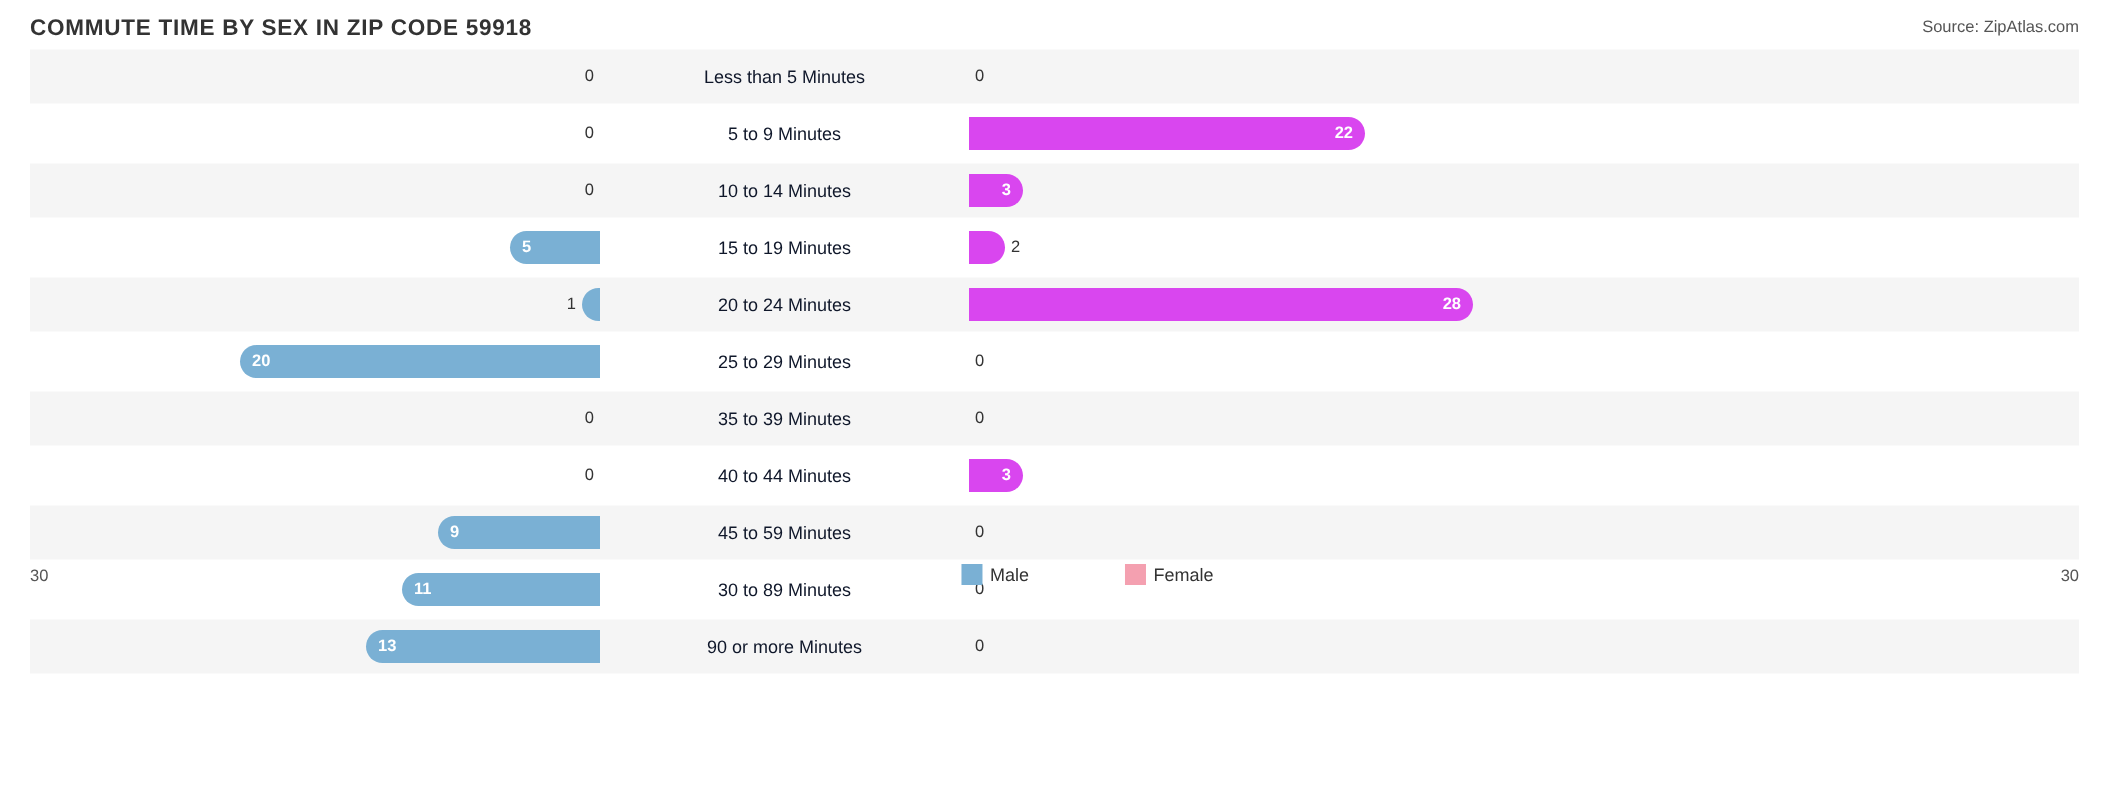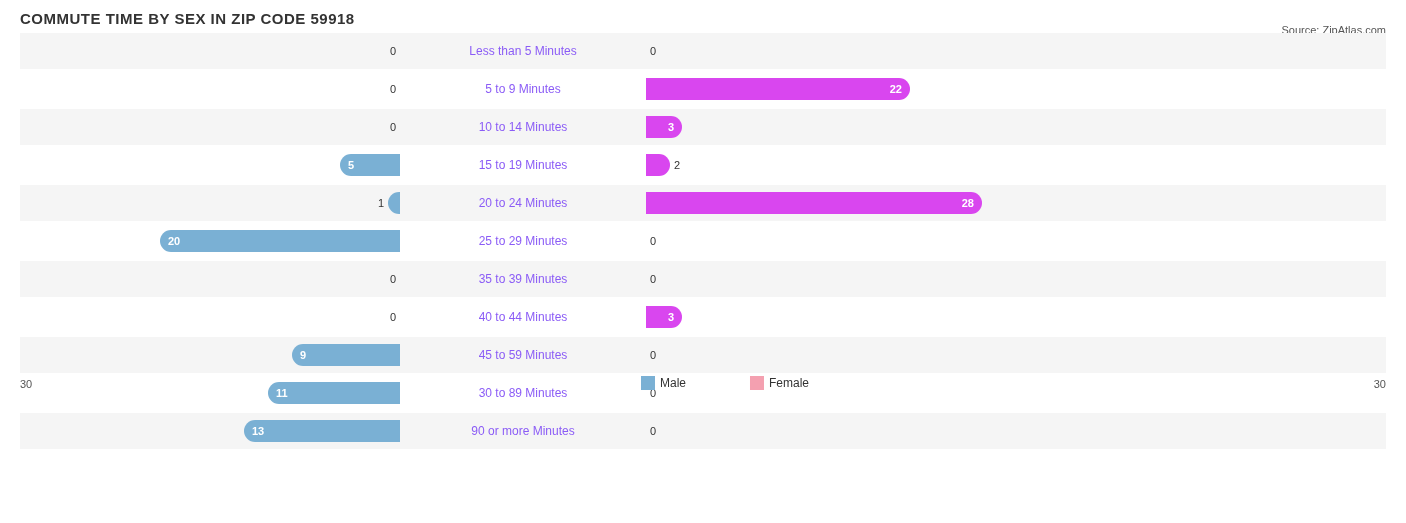--- a/index.html
+++ b/index.html
@@ -19,21 +19,21 @@
     .title {
       font-size: 15px;
       font-weight: bold;
       text-transform: uppercase;
       color: #333;
       margin-bottom: 6px;
       letter-spacing: 0.5px;
     }
     .source {
       position: absolute;
-      top: 24px;
+      top: 12px;
       right: 20px;
       font-size: 11px;
       color: #555;
     }
     .chart-area {
       width: 100%;
       height: calc(100% - 55px);
       position: relative;
     }
     .row {
@@ -61,21 +61,21 @@
       display: flex;
       align-items: center;
       justify-content: flex-start;
       position: relative;
       height: 100%;
     }
     .label-area {
       width: 246px;
       text-align: center;
       font-size: 12px;
-      color: #8b5cf6;
+      color: #0f172a;
       flex-shrink: 0;
       z-index: 2;
     }
     .bar-male {
       background: #7ab0d4;
       height: 22px;
       border-radius: 11px 0 0 11px;
       display: flex;
       align-items: center;
       justify-content: flex-start;

